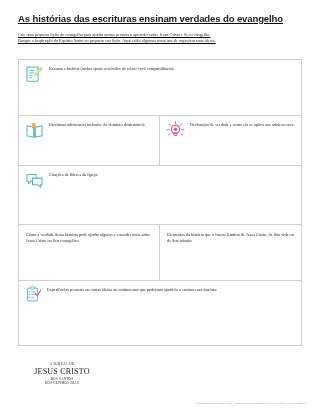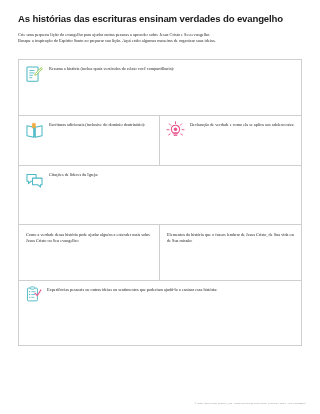--- a/index.html
+++ b/index.html
@@ -7,20 +7,21 @@
     width: 320px; height: 414px;
     background: #ffffff;
     font-family: "Liberation Sans", sans-serif;
     overflow: hidden;
   }
   .page {
     position: relative;
     width: 320px; height: 414px;
     background: #ffffff;
     padding: 0;
+    text-decoration: underline;
   }
 
   
   .header { padding: 13px 18px 0 18px; }
   .title {
     font-size: 9.6px;
     font-weight: bold;
     color: #1a1a1a;
     letter-spacing: -0.15px;
     line-height: 12px;
@@ -204,16 +205,22 @@
           <line x1="9" y1="16" x2="13" y2="16" stroke="#4bb8c4" stroke-width="1.1"></line>
           <path d="M14 10 L17.5 13.5 L22.5 5.5" fill="none" stroke="#e8558f" stroke-width="1.5" stroke-linecap="round" stroke-linejoin="round"></path>
         </svg>
         <div class="cell-label">Experiências pessoais ou outras ideias ou sentimentos que poderiam ajudá-lo a ensinar essa história:</div>
       </div>
     </div>
 
   </div>
 
   <div class="footer">
+    <div class="logo">
+      <div class="l1">A IGREJA DE</div>
+      <div class="l2">JESUS CRISTO</div>
+      <div class="l3">DOS SANTOS</div>
+      <div class="l4">DOS ÚLTIMOS DIAS</div>
+    </div>
     <div class="copyright">© 2023 Intellectual Reserve, Inc. Todos os direitos reservados. PD80127. 2023. 192. Portuguese</div>
   </div>
 
 </div>
 
 </body></html>

